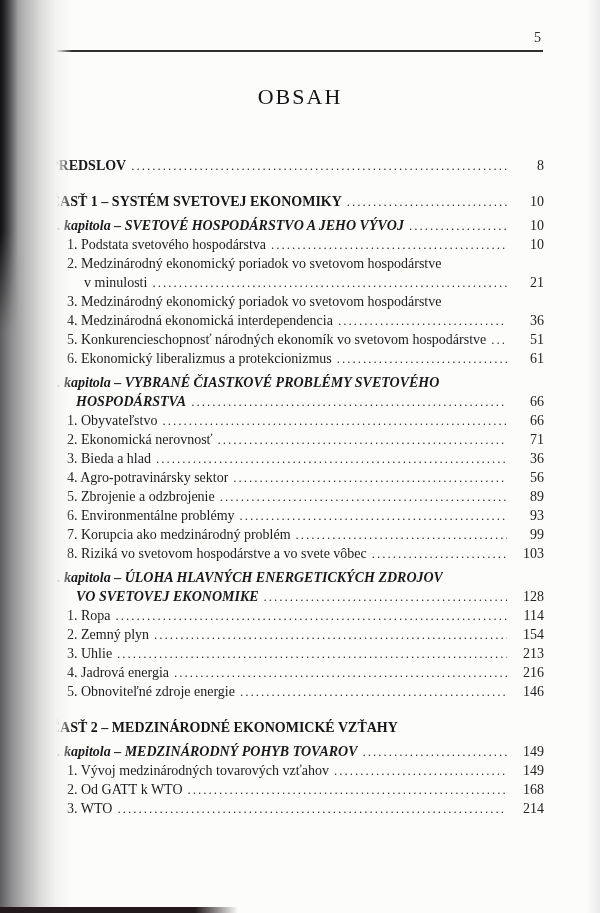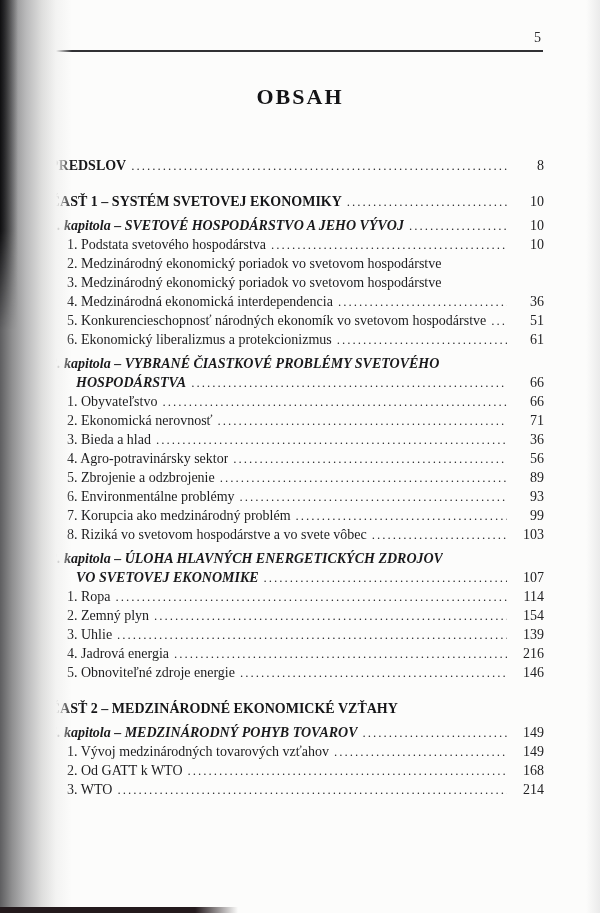--- a/index.html
+++ b/index.html
@@ -33,21 +33,21 @@
   .hdr .pageno{
     text-align:right;font-size:14px;line-height:16px;color:#2a2a2c;
     padding-right:2px;
   }
   .hdr .rule{
     margin:4px 0 0;border:none;border-top:2px solid #313134;height:0;
   }
   h1.title{
     position:relative;z-index:2;
     margin:32px 0 0;text-align:center;
-    font-size:22px;letter-spacing:2px;font-weight:bold;color:#141416;
+    font-size:22px;letter-spacing:2px;font-weight:normal;color:#141416;
   }
   
   .toc{
     position:relative;z-index:2;
     margin-top:46px;padding:0 56px 0 50px;
     font-size:14px;line-height:19px;
   }
   .entry{margin:0;}
   .kind-part{margin-top:17px;}
   .kind-chapter{margin-top:5px;}
@@ -114,20 +114,25 @@
       <div class="line">
         <span class="txt">1. Podstata svetového hospodárstva</span>
         <span class="leader"></span>
         <span class="pg">10</span>
       </div>
     </div>
     <div class="entry kind-item">
       <div class="line">
         <span class="txt">2. Medzinárodný ekonomický poriadok vo svetovom hospodárstve</span>
       </div>
+      <div class="line cont">
+        <span class="txt">v minulosti</span>
+        <span class="leader"></span>
+        <span class="pg">21</span>
+      </div>
     </div>
     <div class="entry kind-item">
       <div class="line">
         <span class="txt">3. Medzinárodný ekonomický poriadok vo svetovom hospodárstve</span>
       </div>
     </div>
     <div class="entry kind-item">
       <div class="line">
         <span class="txt">4. Medzinárodná ekonomická interdependencia</span>
         <span class="leader"></span>
@@ -214,42 +219,42 @@
         <span class="pg">103</span>
       </div>
     </div>
     <div class="entry kind-chapter">
       <div class="line">
         <span class="txt">3. kapitola – ÚLOHA HLAVNÝCH ENERGETICKÝCH ZDROJOV</span>
       </div>
       <div class="line cont">
         <span class="txt">VO SVETOVEJ EKONOMIKE</span>
         <span class="leader"></span>
-        <span class="pg">107</span>
+        <span class="pg">128</span>
       </div>
     </div>
     <div class="entry kind-item">
       <div class="line">
         <span class="txt">1. Ropa</span>
         <span class="leader"></span>
         <span class="pg">114</span>
       </div>
     </div>
     <div class="entry kind-item">
       <div class="line">
         <span class="txt">2. Zemný plyn</span>
         <span class="leader"></span>
         <span class="pg">154</span>
       </div>
     </div>
     <div class="entry kind-item">
       <div class="line">
         <span class="txt">3. Uhlie</span>
         <span class="leader"></span>
-        <span class="pg">139</span>
+        <span class="pg">213</span>
       </div>
     </div>
     <div class="entry kind-item">
       <div class="line">
         <span class="txt">4. Jadrová energia</span>
         <span class="leader"></span>
         <span class="pg">216</span>
       </div>
     </div>
     <div class="entry kind-item">

